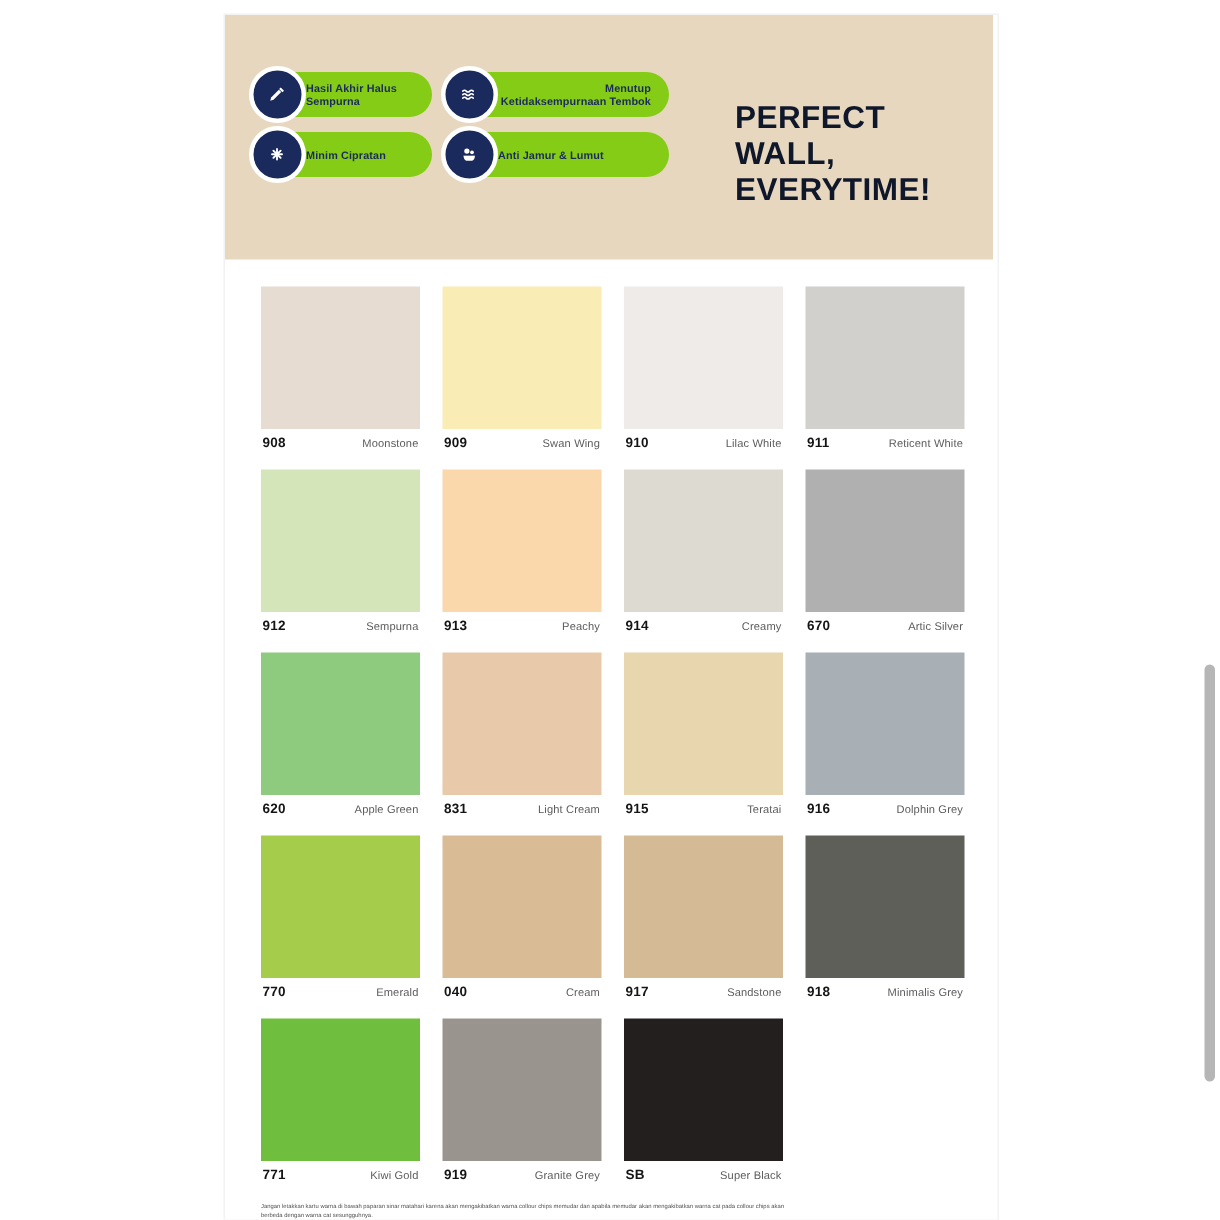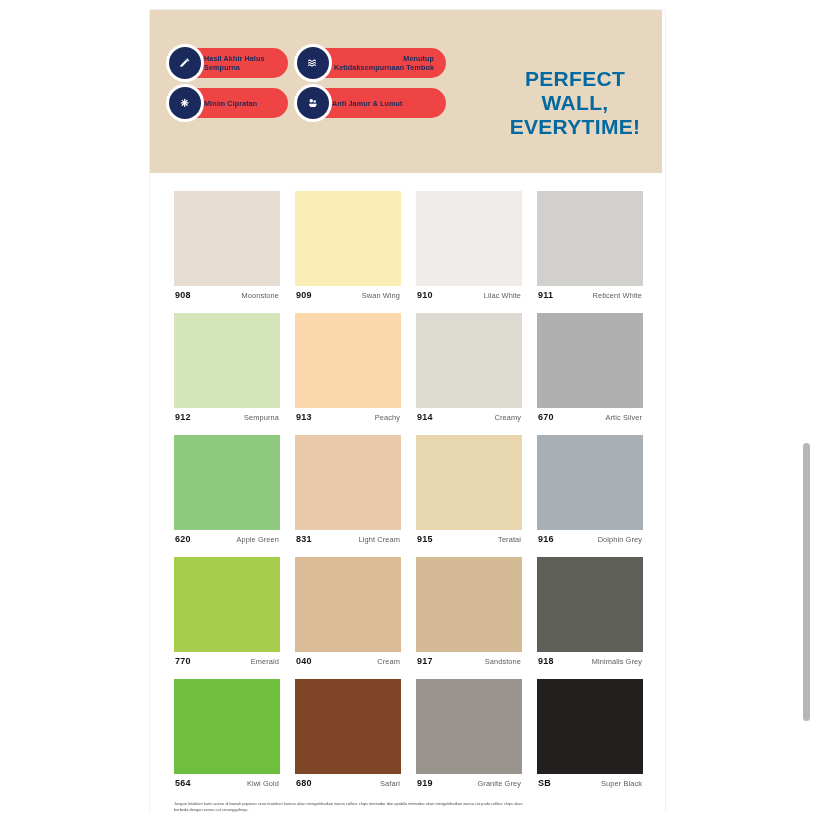--- a/index.html
+++ b/index.html
@@ -51,21 +51,21 @@
   .badge-row {
     display: flex;
     gap: 10px;
   }
 
   .badge {
     position: relative;
     display: flex;
     align-items: center;
     height: 30px;
-    background: #ef4444;
+    background: #84cc16;
     border-radius: 15px;
     padding-left: 34px;
     padding-right: 12px;
     box-sizing: border-box;
   }
 
   .badge-w1 { width: 118px; }
   .badge-w2 { width: 148px; text-align: right; }
 
   .badge-icon {
@@ -244,21 +244,21 @@
                 <circle cx="14" cy="10.2" r="1.5" fill="#ffffff"></circle>
                 <path d="M7.2 12.6h9.2" stroke="#1b2a5c" stroke-width="0.6"></path>
               </svg>
             </span>
             <span class="badge-label" style="color: rgb(27, 42, 92);">Anti Jamur &amp; Lumut</span>
           </div>
         </div>
 
       </div>
 
-      <div id="headline" style="color: #0369a1; text-align: center;">PERFECT WALL, EVERYTIME!</div>
+      <div id="headline" style="color: #0f172a;">PERFECT WALL, EVERYTIME!</div>
     </div>
 
     <div id="swatch-area">
 
       <div class="swatch-row">
         <div class="swatch-cell">
           <span class="swatch-chip" style="background-color: rgb(230, 220, 210);"></span>
           <div class="swatch-meta">
             <span class="swatch-code">908</span>
             <span class="swatch-name">Moonstone</span>
@@ -377,29 +377,22 @@
             <span class="swatch-code">918</span>
             <span class="swatch-name">Minimalis Grey</span>
           </div>
         </div>
       </div>
 
       <div class="swatch-row">
         <div class="swatch-cell">
           <span class="swatch-chip" style="background-color: rgb(111, 190, 61);"></span>
           <div class="swatch-meta">
-            <span class="swatch-code">564</span>
+            <span class="swatch-code">771</span>
             <span class="swatch-name">Kiwi Gold</span>
-          </div>
-        </div>
-        <div class="swatch-cell">
-          <span class="swatch-chip" style="background-color: rgb(126, 69, 38);"></span>
-          <div class="swatch-meta">
-            <span class="swatch-code">680</span>
-            <span class="swatch-name">Safari</span>
           </div>
         </div>
         <div class="swatch-cell">
           <span class="swatch-chip" style="background-color: rgb(153, 148, 141);"></span>
           <div class="swatch-meta">
             <span class="swatch-code">919</span>
             <span class="swatch-name">Granite Grey</span>
           </div>
         </div>
         <div class="swatch-cell">

